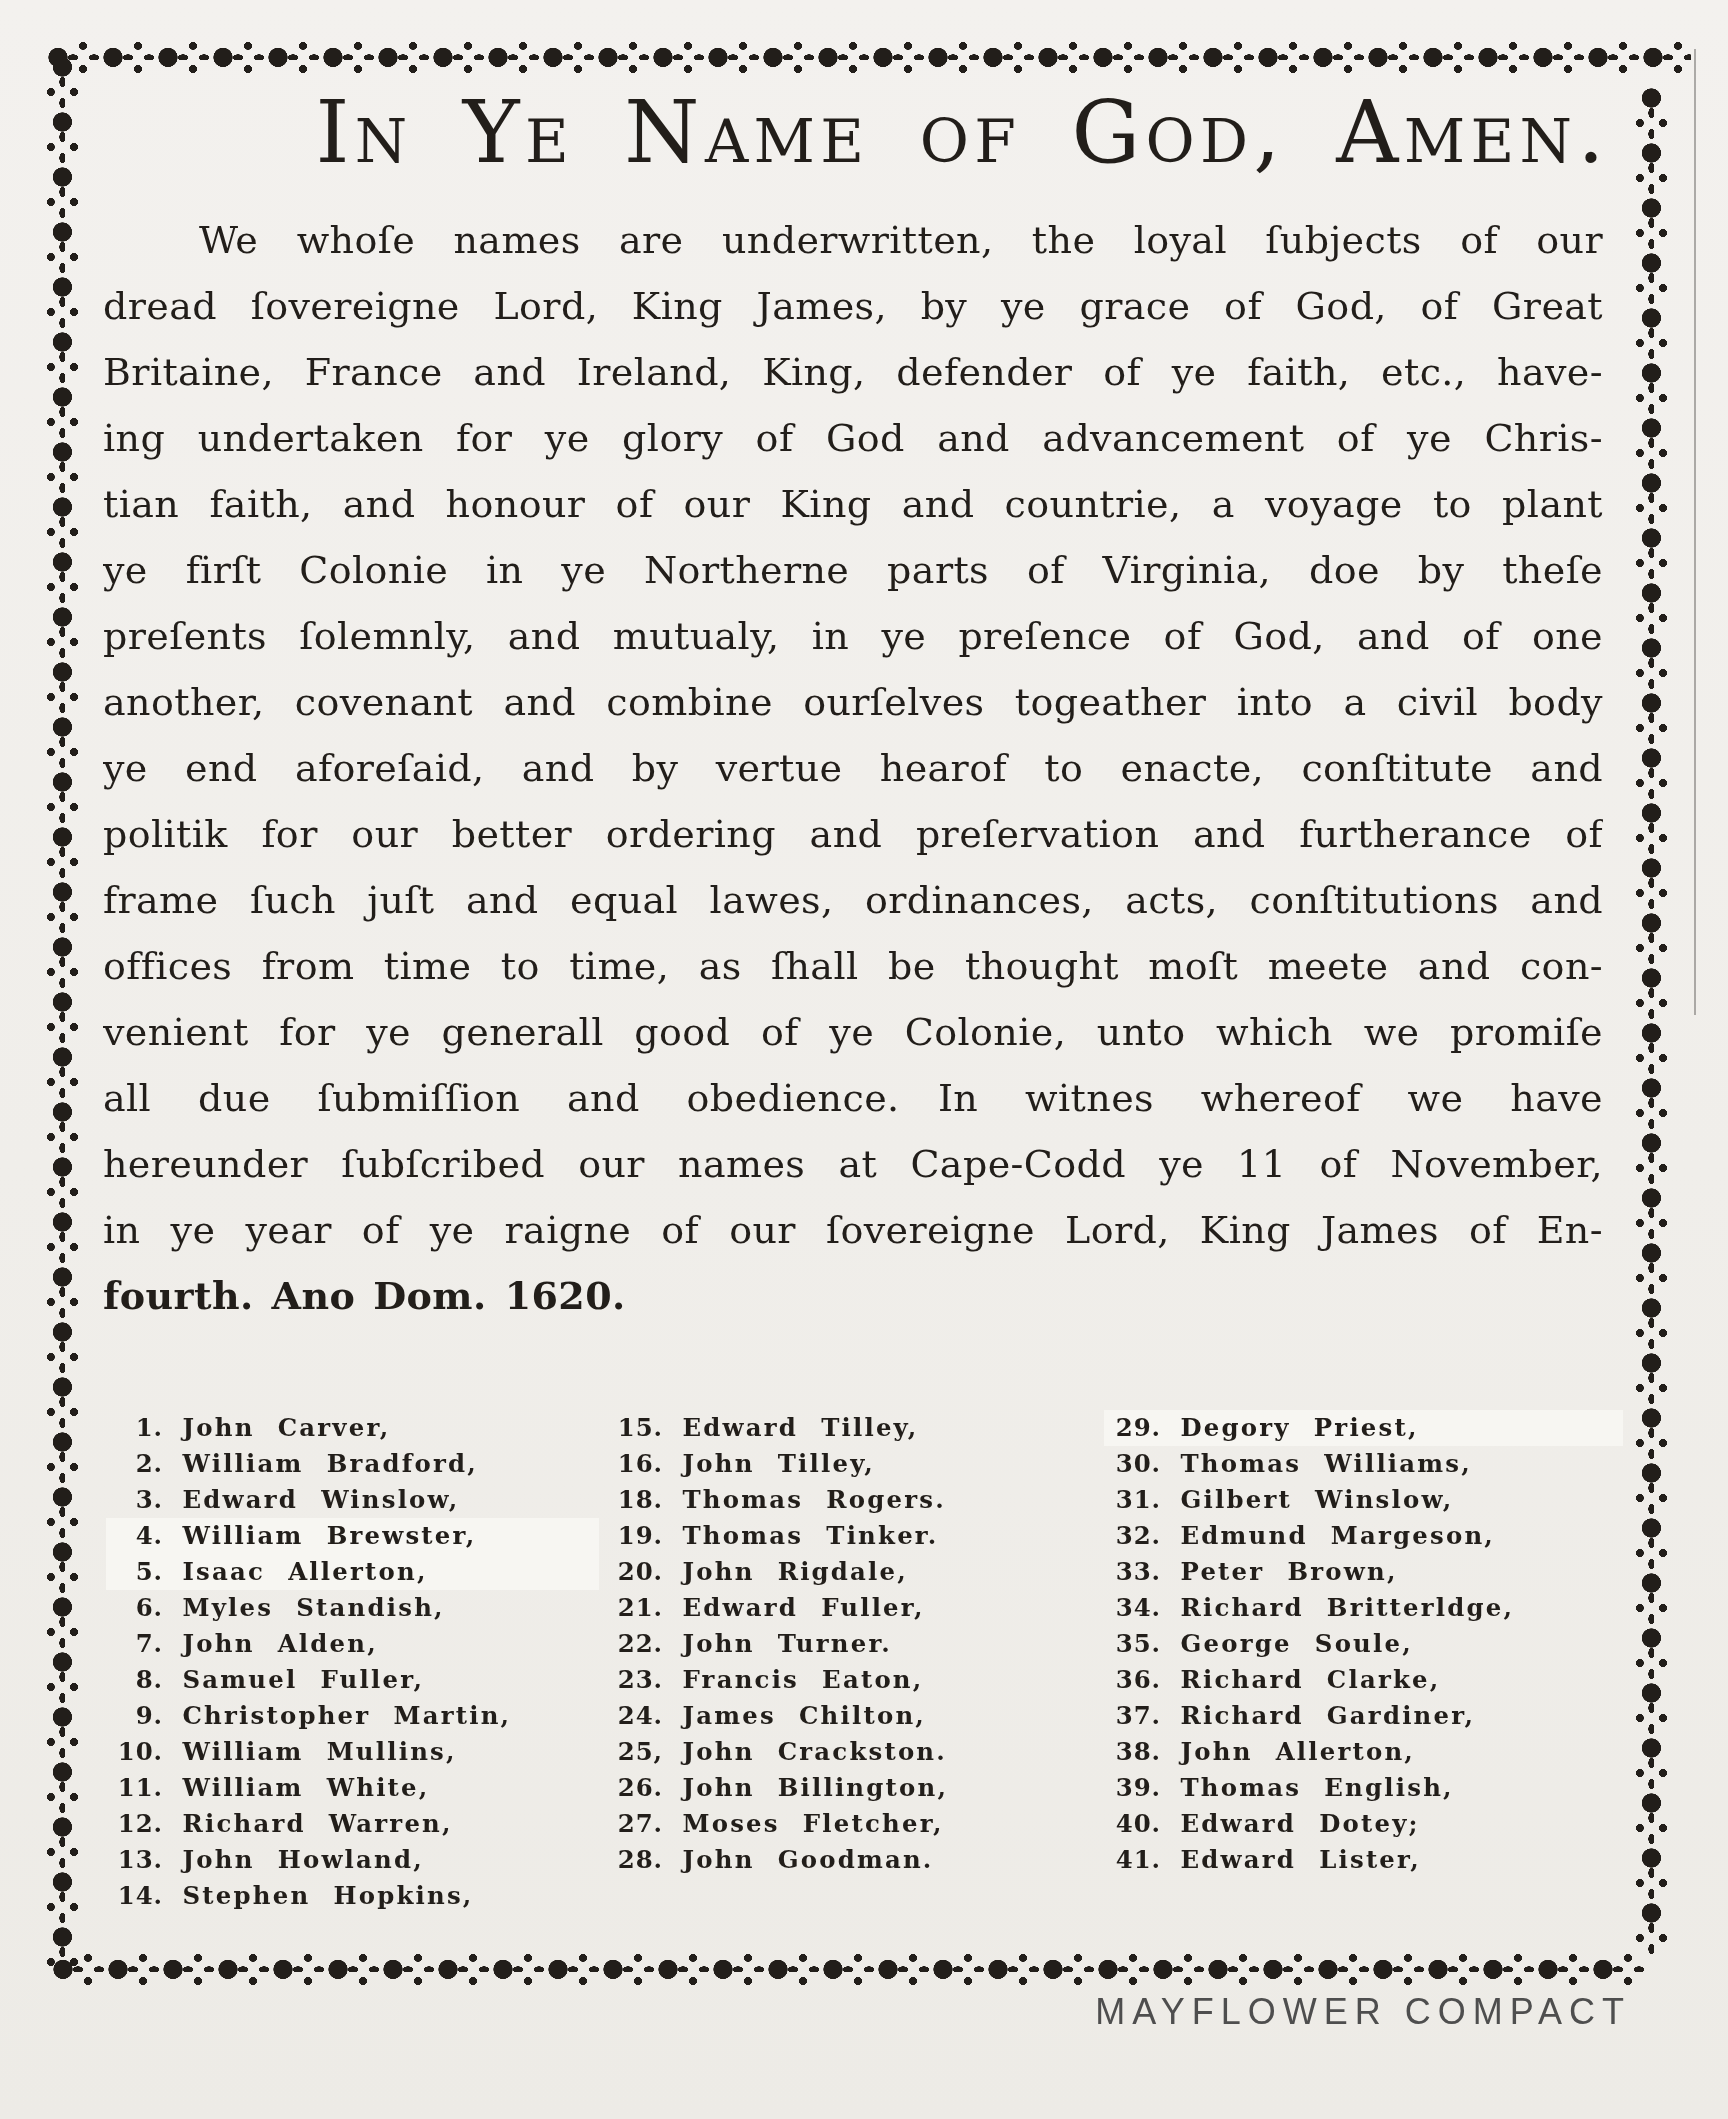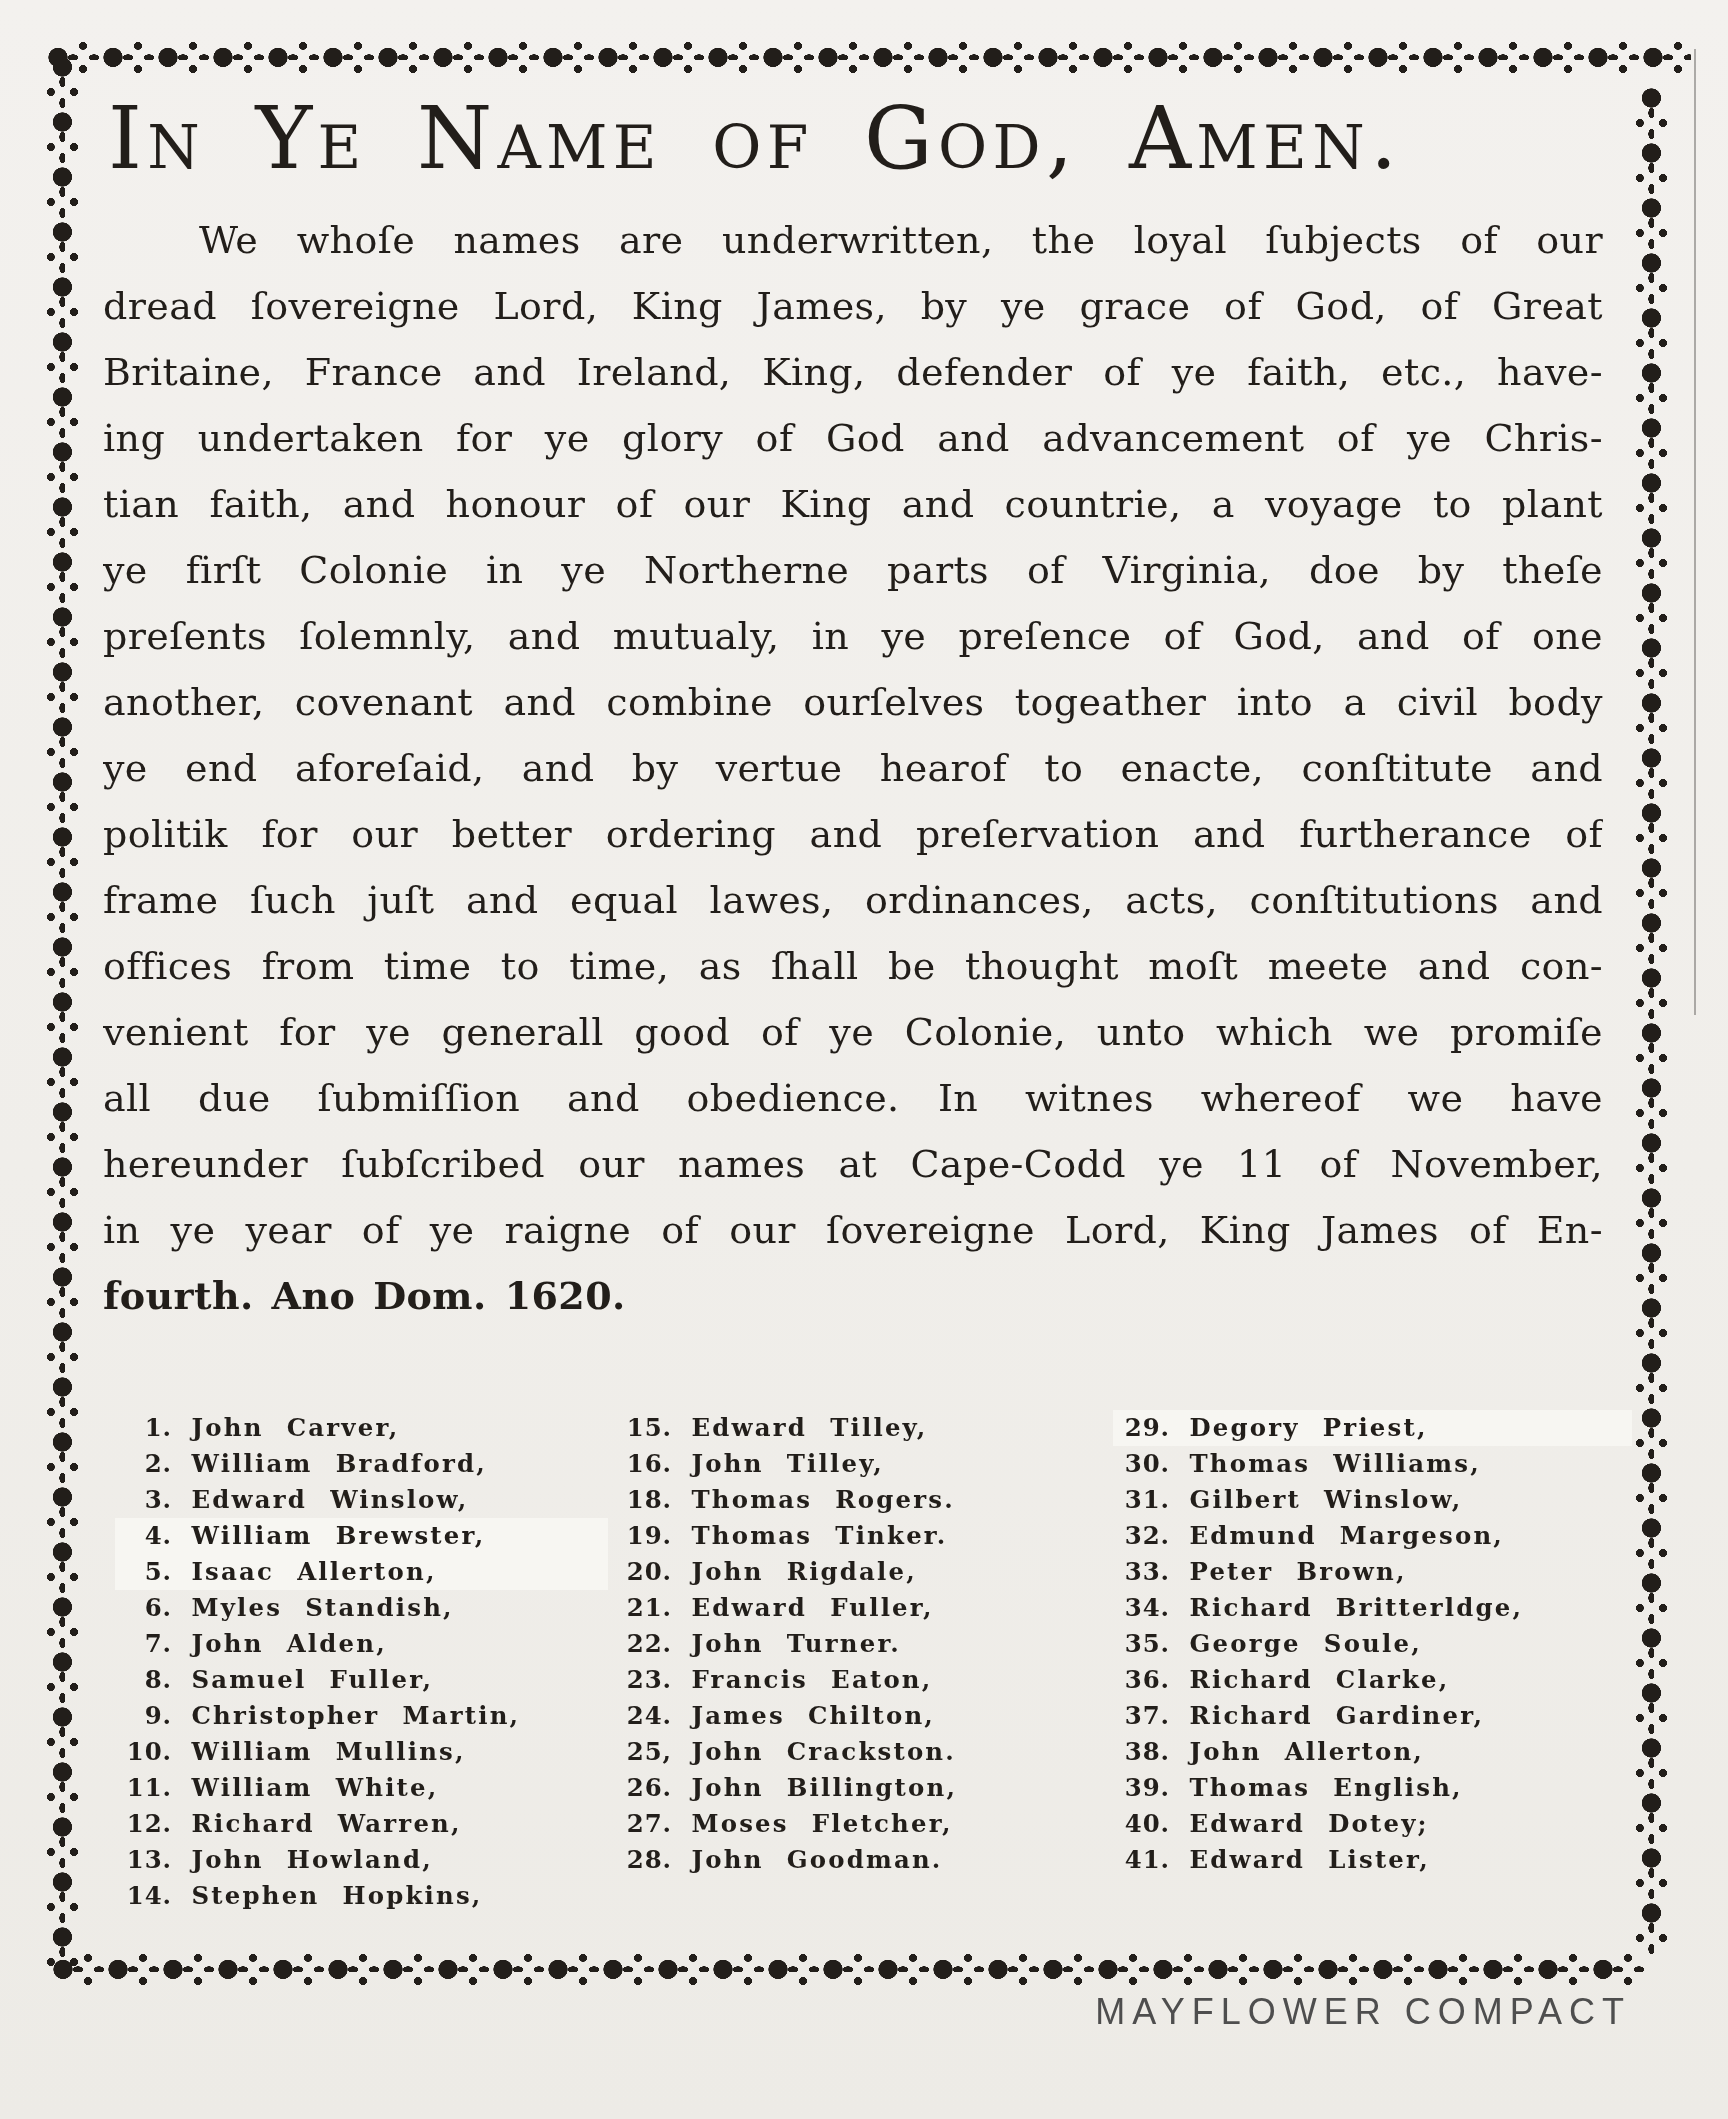--- a/index.html
+++ b/index.html
@@ -42,22 +42,22 @@
   .b-top{left:44px;top:37px;width:1647px;}
   .b-bottom{left:49px;top:1949px;width:1598px;}
   .b-left{left:42px;top:53px;height:1915px;}
   .b-right{left:1631px;top:84px;height:1871px;}
   .edge-line{
     position:absolute;left:1694px;top:49px;width:1.8px;height:966px;
     background:rgba(40,38,35,.35);
   }
   
   .title{
-    position:absolute;left:98px;right:115px;top:78px;margin:10px;
-    text-align:left;
+    position:absolute;left:98px;right:115px;top:78px;margin:4px;
+    text-align:right;
     font-variant:small-caps;
     font-weight:400;
     font-size:86px;
     letter-spacing:5.3px;
     word-spacing:17.7px;
     white-space:nowrap;
   }
   
   .body-text{
     position:absolute;left:103px;top:207px;width:1500px;
@@ -65,21 +65,21 @@
     line-height:66px;
   }
   .bline{
     height:66px;overflow:hidden;
     text-align:justify;text-align-last:justify;
     word-spacing:4.4px;letter-spacing:0.4px;
   }
   .bline.first{text-indent:96px;}
   .bline.last{text-align-last:left;font-weight:bold;}
   
-  .signers{position:absolute;top:1410px;left:12px;width:1464px;height:532px;}
+  .signers{position:absolute;top:1410px;left:3px;width:1464px;height:532px;}
   .scol{position:absolute;top:0;}
   .scol.c1{left:103px;width:493px;}
   .scol.c2{left:603px;width:486px;}
   .scol.c3{left:1101px;width:519px;}
   .srow{
     height:36px;line-height:36px;
     font-weight:bold;font-size:24.4px;
     letter-spacing:2.2px;word-spacing:12.4px;
     white-space:nowrap;overflow:hidden;
   }

